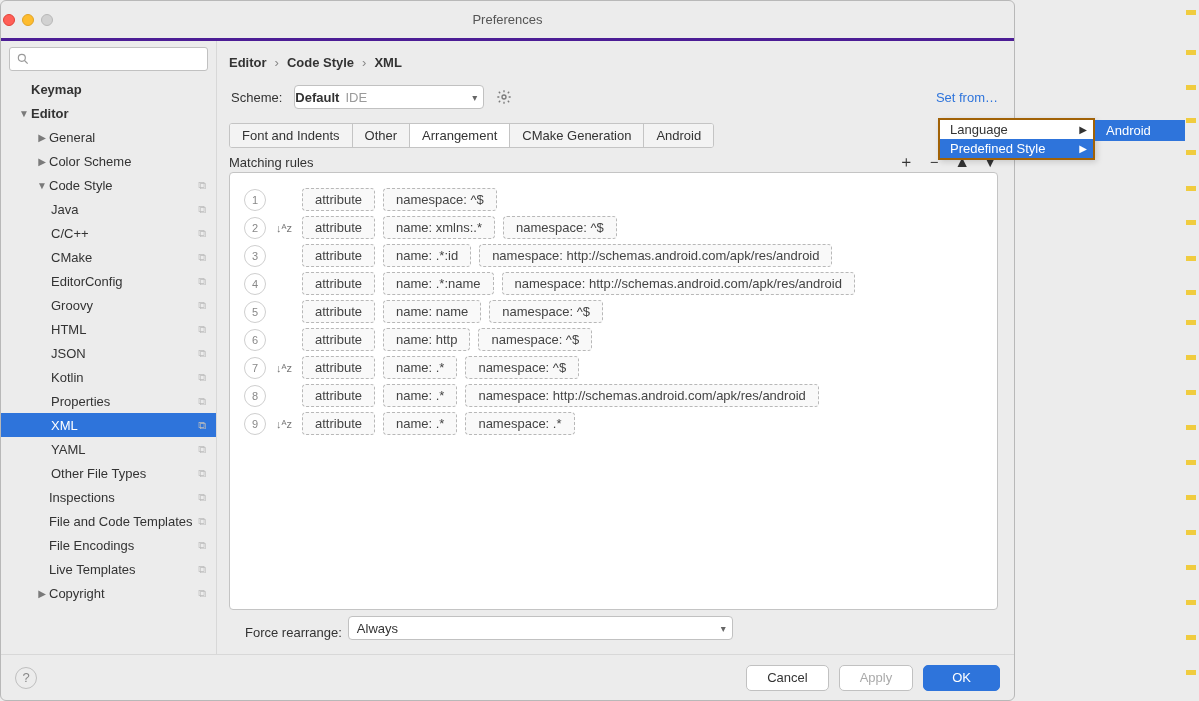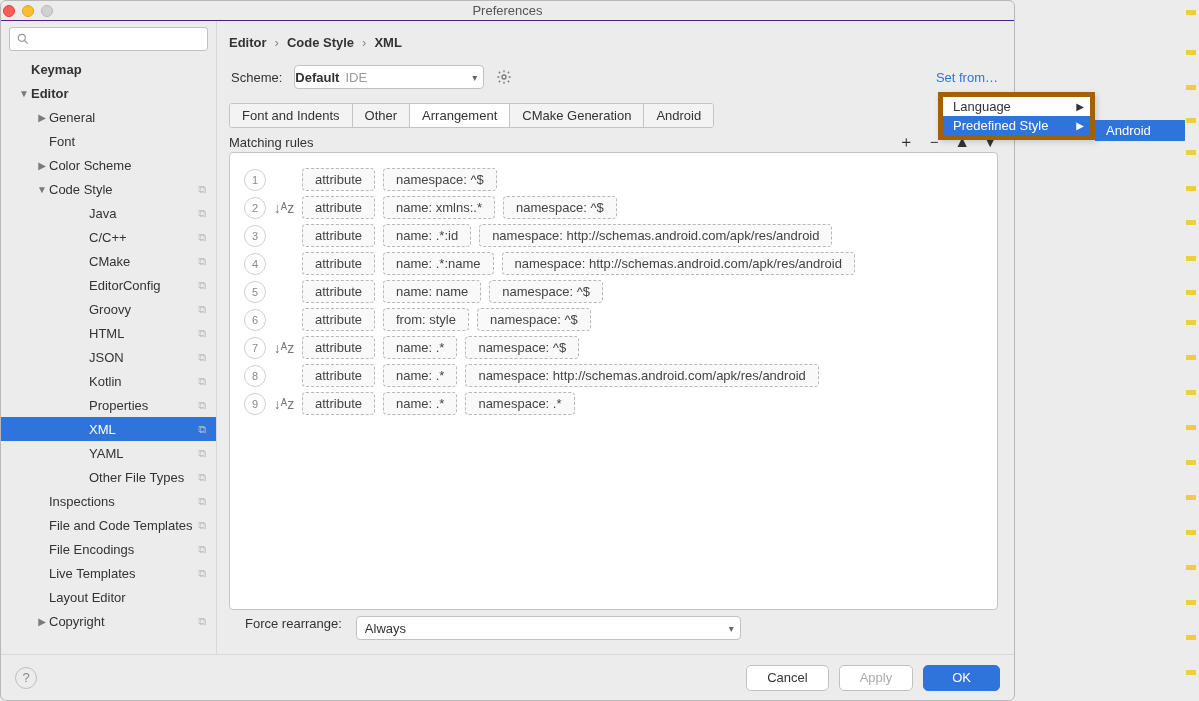--- a/index.html
+++ b/index.html
@@ -1,34 +1,34 @@
 <!DOCTYPE html>
 <html><head>
 <meta charset="utf-8">
 <style>
 *{box-sizing:border-box;margin:0;padding:0;font-family:-apple-system,BlinkMacSystemFont,"Segoe UI",Arial,sans-serif;font-size:13px;color:#333}
 body{background:#ececec;width:1199px;height:701px;position:relative;overflow:hidden}
 .window{position:absolute;left:0;top:0;width:1015px;height:701px;background:#ececec;border:1px solid #b8b8b8;border-radius:6px;display:flex;flex-direction:column}
-.titlebar{height:20px;display:flex;align-items:center;padding:0 2px;border-bottom:1px solid #4c1d95;position:relative}
+.titlebar{height:40px;display:flex;align-items:center;padding:0 2px;border-bottom:3px solid #4c1d95;position:relative}
 .traffic{display:flex;gap:7px}
 .dot{width:12px;height:12px;border-radius:50%}
 .dot.red{background:#ff5f57;border:1px solid #e24238}
 .dot.yellow{background:#febc2e;border:1px solid #e0a428}
 .dot.green{background:#d1d1d1;border:1px solid #b8b8b8}
 .title{position:absolute;left:50%;transform:translateX(-50%);font-size:13px;color:#555}
 .body{flex:1;display:flex;min-height:0}
 .sidebar{width:216px;background:#ececec;border-right:1px solid #d8d8d8;display:flex;flex-direction:column}
 .search-wrap{padding:6px 8px}
 .search{display:flex;align-items:center;background:#fff;border:1px solid #c1c1c1;border-radius:3px;padding:2px 6px;height:24px}
 .search svg{width:14px;height:14px;margin-right:4px}
 .search input{border:none;outline:none;flex:1;font-size:12px}
 .tree{flex:1;overflow-y:auto}
 .tree-item{display:flex;align-items:center;height:24px;padding-left:18px;cursor:default;position:relative}
 .tree-item.d1{padding-left:36px}
-.tree-item.d2{padding-left:76px}
+.tree-item.d2{padding-left:38px}
 .tree-item .arrow{width:10px;display:inline-block;text-align:center;color:#7a7a7a;font-size:10px;margin-right:2px}
 .tree-item.bold{font-weight:600}
 .tree-item.selected{background:#2e74db;color:#fff}
 .tree-item.selected *{color:#fff}
 .tree-item .glyph{position:absolute;right:10px;color:#bdbdbd;font-size:11px}
 .content{flex:1;display:flex;flex-direction:column;padding:8px 16px 0 12px;min-width:0}
 .breadcrumb{display:flex;align-items:center;gap:8px;height:26px;font-size:14px}
 .breadcrumb .sep{color:#888}
 .schemerow{display:flex;align-items:center;gap:12px;padding:10px 0 14px 0}
 .schemerow label{padding-left:2px}
@@ -41,34 +41,34 @@
 .tab{padding:4px 12px;border-right:1px solid #c4c4c4;background:#f3f3f3;cursor:default}
 .tab:last-child{border-right:none}
 .tab.active{background:#fff}
 .sect{display:flex;align-items:center;padding:6px 0 2px 0;color:#444}
 .sect .toolbar{margin-left:auto;display:flex;gap:12px;color:#9a9a9a}
 .sect .toolbar span{font-size:16px;line-height:1}
 .rulesbox{flex:1;border:1px solid #c4c4c4;background:#fff;border-radius:4px;padding:10px 14px;overflow-y:auto;min-height:0}
 .rule{display:flex;align-items:center;gap:8px;margin:5px 0}
 .num{width:22px;height:22px;border:1px solid #cfcfcf;border-radius:11px;display:flex;align-items:center;justify-content:center;color:#888;font-size:11px;background:#fff}
 .sortslot{width:20px;display:flex;justify-content:center}
-.sorticon{font-size:14px;color:#777}
+.sorticon{font-size:11px;color:#777}
 .chip{padding:3px 12px;border:1px dashed #b8b8b8;border-radius:4px;background:#f9f9f9;color:#444;white-space:nowrap}
 .addl{padding:10px 0 4px 0;color:#444}
-.forcerow{display:flex;align-items:flex-start;gap:14px;padding:6px 0 14px 16px}
+.forcerow{display:flex;align-items:flex-end;gap:6px;padding:6px 0 14px 16px}
 .combo{width:385px;height:24px;background:#fff;border:1px solid #c1c1c1;border-radius:4px;display:flex;align-items:center;padding:0 8px;position:relative}
 .combo .chev{position:absolute;right:6px;color:#666;font-size:10px}
 .footer{height:46px;border-top:1px solid #d8d8d8;display:flex;align-items:center;padding:0 14px;gap:10px}
 .help{width:22px;height:22px;border:1px solid #bfbfbf;border-radius:11px;display:flex;align-items:center;justify-content:center;color:#888}
 .btn{height:26px;padding:0 20px;border:1px solid #c1c1c1;border-radius:5px;background:#fff;cursor:default}
 .btn.disabled{color:#aaa}
 .btn.primary{background:#2e74db;color:#fff;border-color:#2e74db;font-weight:500;padding:0 28px}
 .spacer{flex:1}
 
-.menu1{position:absolute;left:938px;top:92px;width:157px;background:#fff;border:5px solid #a16207;box-shadow:2px 2px 6px rgba(0,0,0,.15)}
+.menu1{position:absolute;left:938px;top:118px;width:157px;background:#fff;border:2px solid #a16207;box-shadow:2px 2px 6px rgba(0,0,0,.15)}
 .menu1 .mitem{height:19px;display:flex;align-items:center;padding:0 10px;position:relative}
 .menu1 .mitem .tri{position:absolute;right:6px;font-size:10px}
 .menu1 .mitem.hl{background:#2e74db;color:#fff}
 .menu1 .mitem.hl *{color:#fff}
 .menu2{position:absolute;left:1095px;top:120px;width:90px;background:#2e74db;border:1px solid #2e74db}
 .menu2 .mitem{height:19px;display:flex;align-items:center;padding:0 10px;color:#fff}
 
 .marks{position:absolute;left:1186px;top:0;width:13px;height:701px}
 .mark{position:absolute;left:0;width:10px;height:5px;background:#f0cc3f}
 </style>
@@ -103,24 +103,20 @@
           </div>
           <div class="tree-item d0 bold">
             <span class="arrow">▼</span>
             <span>Editor</span>
           </div>
           <div class="tree-item d1">
             <span class="arrow">▶</span>
             <span>General</span>
           </div>
           <div class="tree-item d1">
-            <span class="arrow"></span>
-            <span>Font</span>
-          </div>
-          <div class="tree-item d1">
             <span class="arrow">▶</span>
             <span>Color Scheme</span>
           </div>
           <div class="tree-item d1">
             <span class="arrow">▼</span>
             <span>Code Style</span>
             <span class="glyph">⧉</span>
           </div>
           <div class="tree-item d2">
             <span class="arrow"></span>
@@ -194,24 +190,20 @@
           </div>
           <div class="tree-item d1">
             <span class="arrow"></span>
             <span>File Encodings</span>
             <span class="glyph">⧉</span>
           </div>
           <div class="tree-item d1">
             <span class="arrow"></span>
             <span>Live Templates</span>
             <span class="glyph">⧉</span>
-          </div>
-          <div class="tree-item d1">
-            <span class="arrow"></span>
-            <span>Layout Editor</span>
           </div>
           <div class="tree-item d1">
             <span class="arrow">▶</span>
             <span>Copyright</span>
             <span class="glyph">⧉</span>
           </div>
         </div>
     </div>
 
     <div class="content">
@@ -289,21 +281,21 @@
             <div class="num">5</div>
             <div class="sortslot"></div>
             <div class="chip">attribute</div>
             <div class="chip">name: name</div>
             <div class="chip">namespace: ^$</div>
           </div>
           <div class="rule">
             <div class="num">6</div>
             <div class="sortslot"></div>
             <div class="chip">attribute</div>
-            <div class="chip">from: style</div>
+            <div class="chip">name: http</div>
             <div class="chip">namespace: ^$</div>
           </div>
           <div class="rule">
             <div class="num">7</div>
             <div class="sortslot">
               <span class="sorticon">↓ᴬᴢ</span>
             </div>
             <div class="chip">attribute</div>
             <div class="chip">name: .*</div>
             <div class="chip">namespace: ^$</div>

